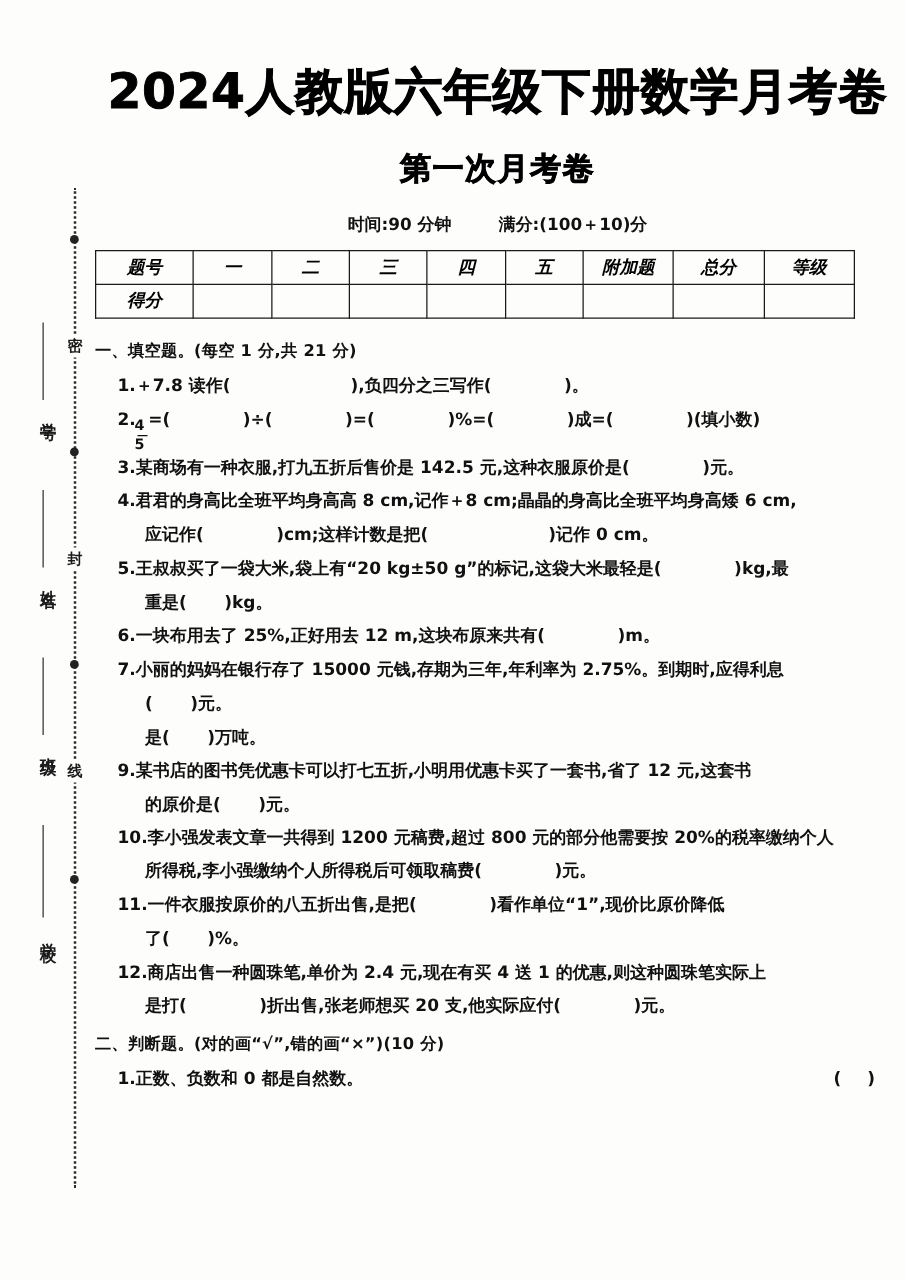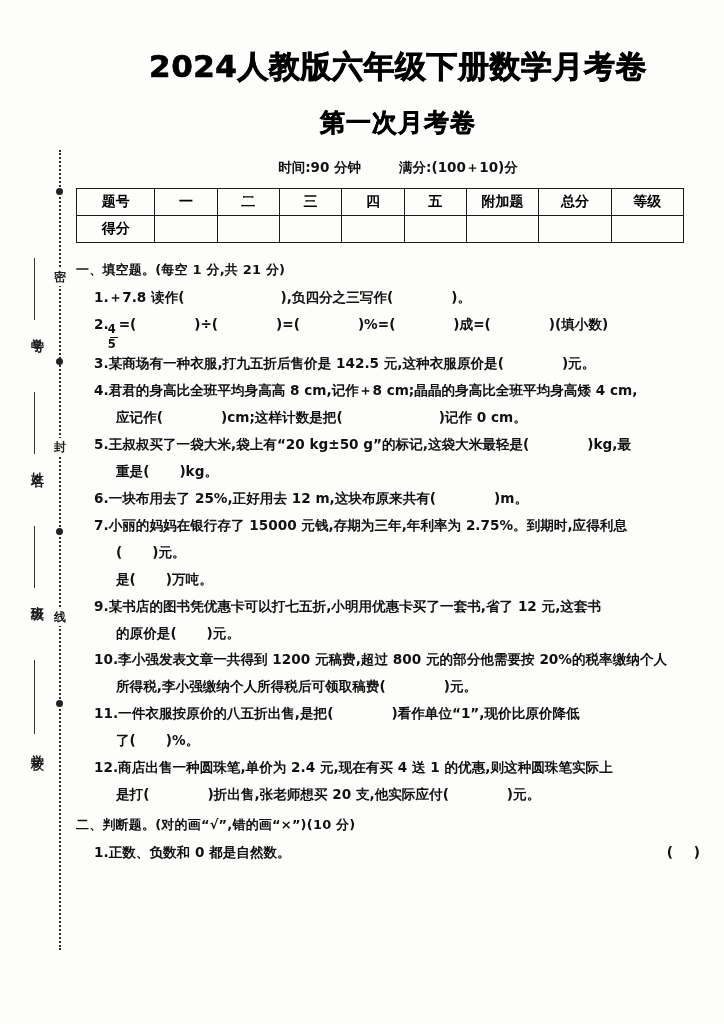--- a/index.html
+++ b/index.html
@@ -79,21 +79,21 @@
   
   .content {
     position: absolute;
     left: 72px; top: 0;
     width: 652px; height: 1024px;
   }
 
   .title-main {
     margin: 46px 0 0 0;
     text-align: center;
-    font-size: 31px;
+    font-size: 39px;
     font-weight: 900;
     letter-spacing: 0.5px;
     color: #000;
     font-family: "DejaVu Sans", "Liberation Sans", sans-serif;
     -webkit-text-stroke: 0.7px #000;
   }
   .title-sub {
     margin: 18px 0 0 0;
     text-align: center;
     font-size: 25px;
@@ -123,20 +123,21 @@
   }
   .score-table td {
     border: 1.6px solid #1a1a1a;
     height: 27px;
     text-align: center;
     vertical-align: middle;
     font-size: 14px;
     font-weight: 800;
     color: #000;
     padding: 0;
+    font-style: italic;
   }
   .score-table td.lbl { width: 78px; }
   .score-table td.num { width: 62px; }
   .score-table td.wide { width: 72px; margin-top: 42px; }
 
   
   .qbody {
     margin: 14px 0 0 0;
     padding: 0 16px 0 4px;
     font-size: 13.6px;
@@ -256,21 +257,21 @@
 
       <div class="q"><span>1.</span><span>＋7.8 读作(</span><span class="blank-lg"></span><span>),负四分之三写作(</span><span class="blank-md"></span><span>)。</span></div>
 
       <div class="q"><span>2.</span><span class="frac">
             <span class="num">4</span>
             <span class="den">5</span>
           </span><span>=(</span><span class="blank-md"></span><span>)÷(</span><span class="blank-md"></span><span>)=(</span><span class="blank-md"></span><span>)%=(</span><span class="blank-md"></span><span>)成=(</span><span class="blank-md"></span><span>)(填小数)</span></div>
 
       <div class="q"><span>3.</span><span>某商场有一种衣服,打九五折后售价是 142.5 元,这种衣服原价是(</span><span class="blank-md"></span><span>)元。</span></div>
 
-      <div class="q"><span>4.</span><span>君君的身高比全班平均身高高 8 cm,记作＋8 cm;晶晶的身高比全班平均身高矮 4 cm,</span></div>
+      <div class="q"><span>4.</span><span>君君的身高比全班平均身高高 8 cm,记作＋8 cm;晶晶的身高比全班平均身高矮 6 cm,</span></div>
       <div class="qline2"><span>应记作(</span><span class="blank-md"></span><span>)cm;这样计数是把(</span><span class="blank-lg"></span><span>)记作 0 cm。</span></div>
 
       <div class="q"><span>5.</span><span>王叔叔买了一袋大米,袋上有“20 kg±50 g”的标记,这袋大米最轻是(</span><span class="blank-md"></span><span>)kg,最</span></div>
       <div class="qline2"><span>重是(</span><span class="blank-sm"></span><span>)kg。</span></div>
 
       <div class="q"><span>6.</span><span>一块布用去了 25%,正好用去 12 m,这块布原来共有(</span><span class="blank-md"></span><span>)m。</span></div>
 
       <div class="q"><span>7.</span><span>小丽的妈妈在银行存了 15000 元钱,存期为三年,年利率为 2.75%。到期时,应得利息</span></div>
       <div class="qline2"><span>(</span><span class="blank-sm"></span><span>)元。</span></div>
 

